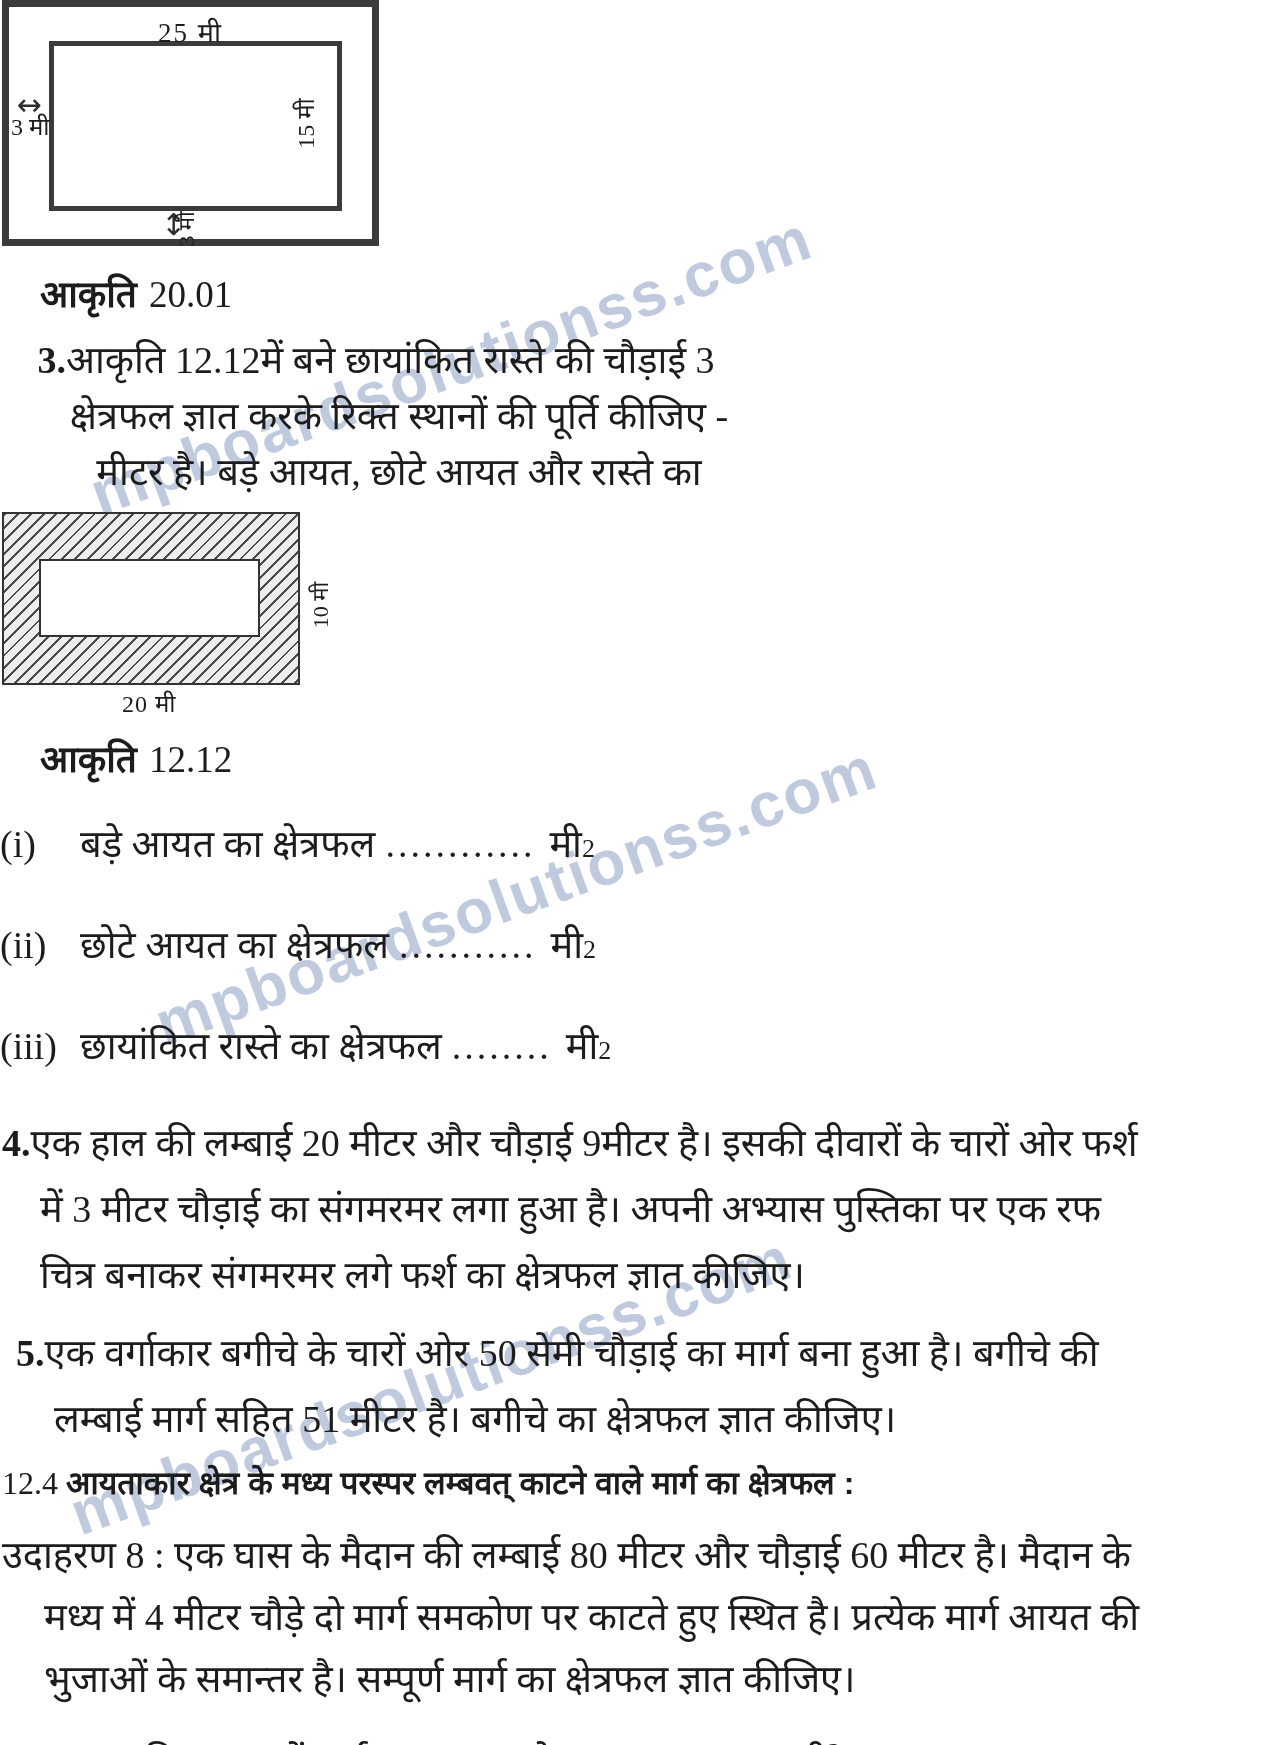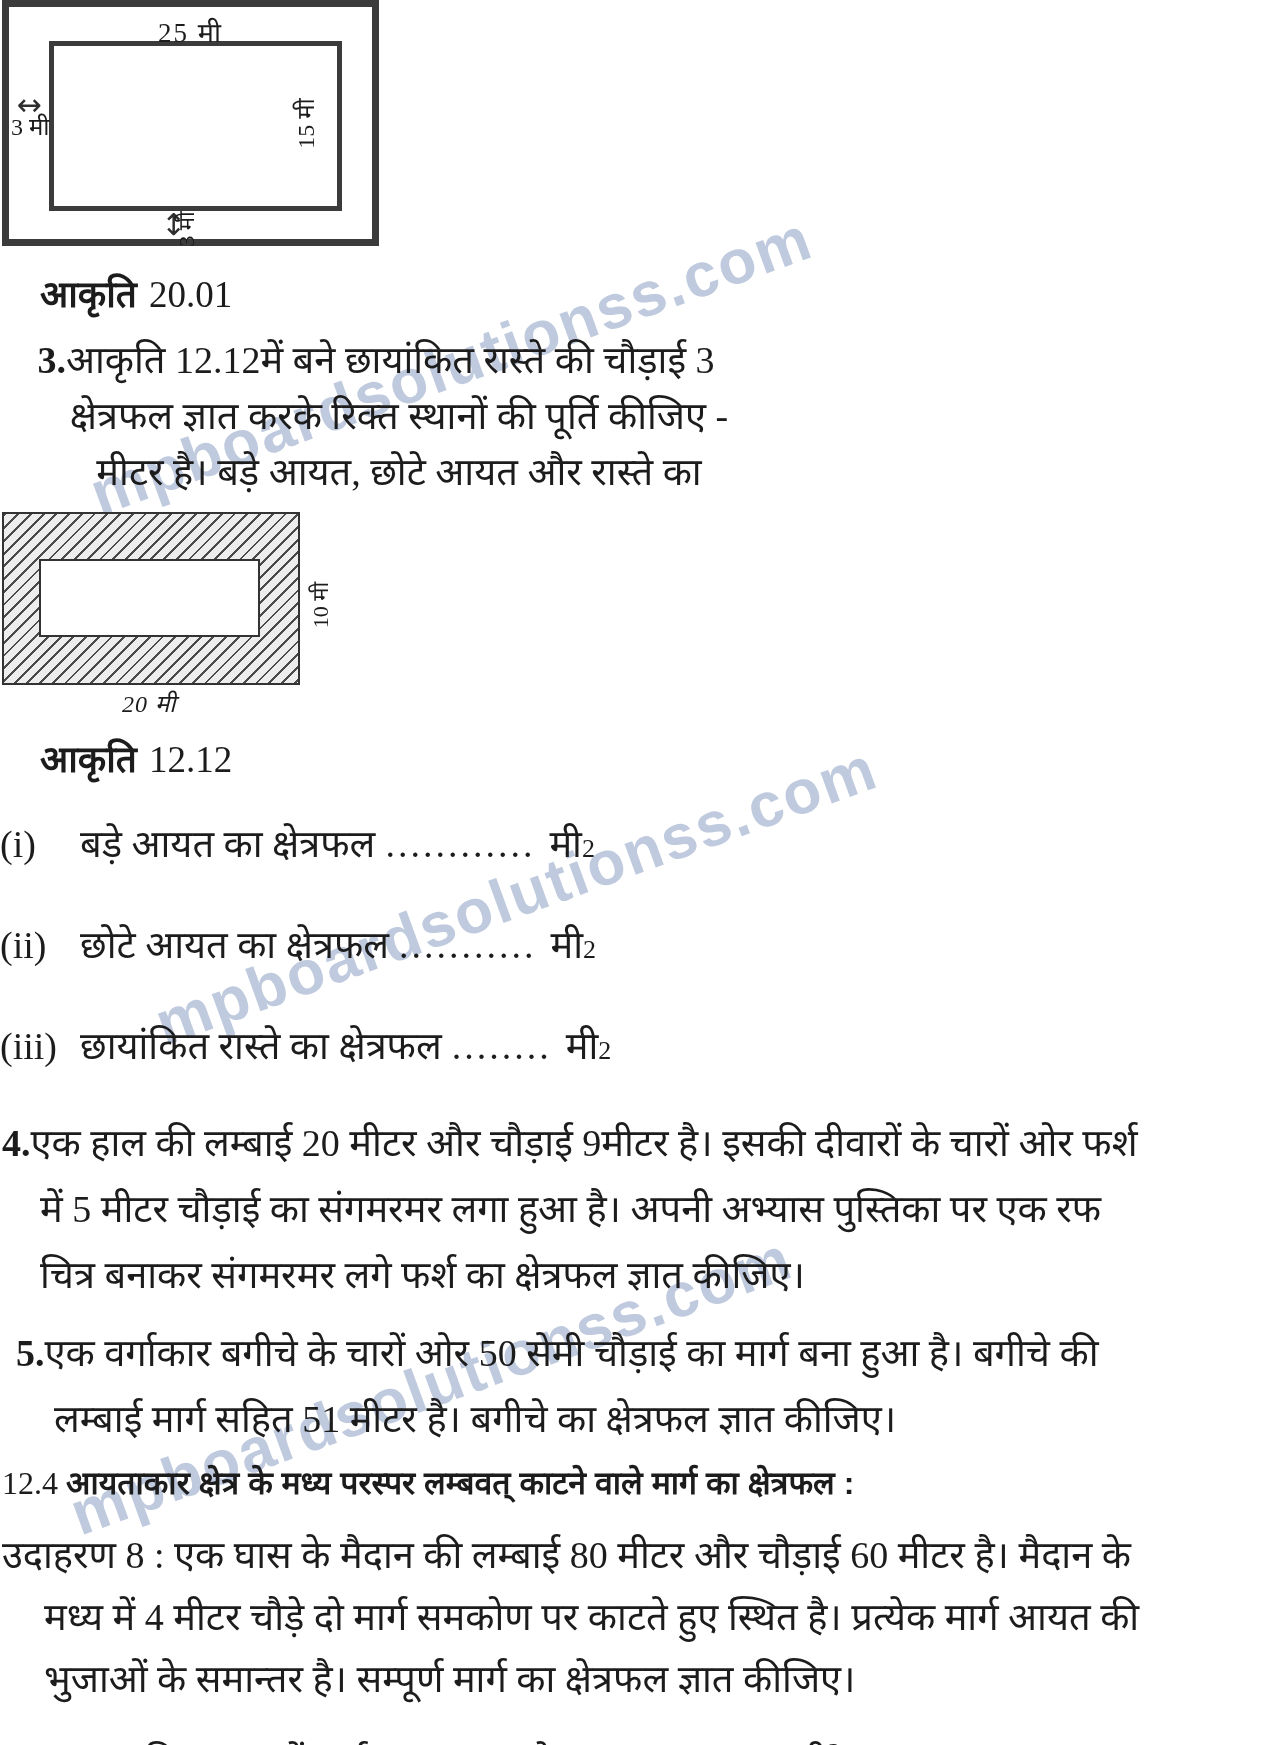--- a/index.html
+++ b/index.html
@@ -96,21 +96,21 @@
     width:221px;height:78px;
     background:#ffffff;
     border:2px solid #333;
     box-sizing:border-box;
   }
   .fig2-right-label{
     position:absolute;right:-42px;top:78px;
     font-size:22px;white-space:nowrap;
     transform:rotate(-90deg);transform-origin:center;
   }
-  .fig2-bottom-label{margin:6px 0 0 122px;font-size:24px;line-height:26px;letter-spacing:1px;font-style:italic;}
+  .fig2-bottom-label{margin:6px 0 0 122px;font-size:24px;line-height:26px;letter-spacing:1px;}
   
   .items{margin-top:16px;}
   .item{display:flex;align-items:baseline;font-size:38px;line-height:50px;margin-top:46px;}
   .item:first-child{margin-top:36px;}
   .item-marker{min-width:80px;}
   .item-dots{letter-spacing:3px;margin-left:10px;}
   .item-unit{margin-left:14px;}
   sup{font-size:26px;}
   
   .q4{margin:34px 0 0 2px;line-height:66px;}
@@ -196,21 +196,21 @@
         <span class="item-marker">(iii)</span>
         <span class="item-text">छायांकित रास्ते का क्षेत्रफल</span>
         <span class="item-dots">........</span>
         <span class="item-unit">मी</span>
           <sup>2</sup>
       </div>
     </div>
 
     <div class="q q4">
       <div><span class="qnum">4.</span><span>एक हाल की लम्बाई 20 मीटर और चौड़ाई 9मीटर है। इसकी दीवारों के चारों ओर फर्श</span></div>
-      <div class="qline-indent2">में 5 मीटर चौड़ाई का संगमरमर लगा हुआ है। अपनी अभ्यास पुस्तिका पर एक रफ</div>
+      <div class="qline-indent2">में 3 मीटर चौड़ाई का संगमरमर लगा हुआ है। अपनी अभ्यास पुस्तिका पर एक रफ</div>
       <div class="qline-indent2">चित्र बनाकर संगमरमर लगे फर्श का क्षेत्रफल ज्ञात कीजिए।</div>
     </div>
 
     <div class="q q5">
       <div><span class="qnum">5.</span><span>एक वर्गाकार बगीचे के चारों ओर 50 सेमी चौड़ाई का मार्ग बना हुआ है। बगीचे की</span></div>
       <div class="qline-indent2">लम्बाई मार्ग सहित 51 मीटर है। बगीचे का क्षेत्रफल ज्ञात कीजिए।</div>
     </div>
 
     <div class="section-heading">
       <span class="sec-num">12.4</span>

